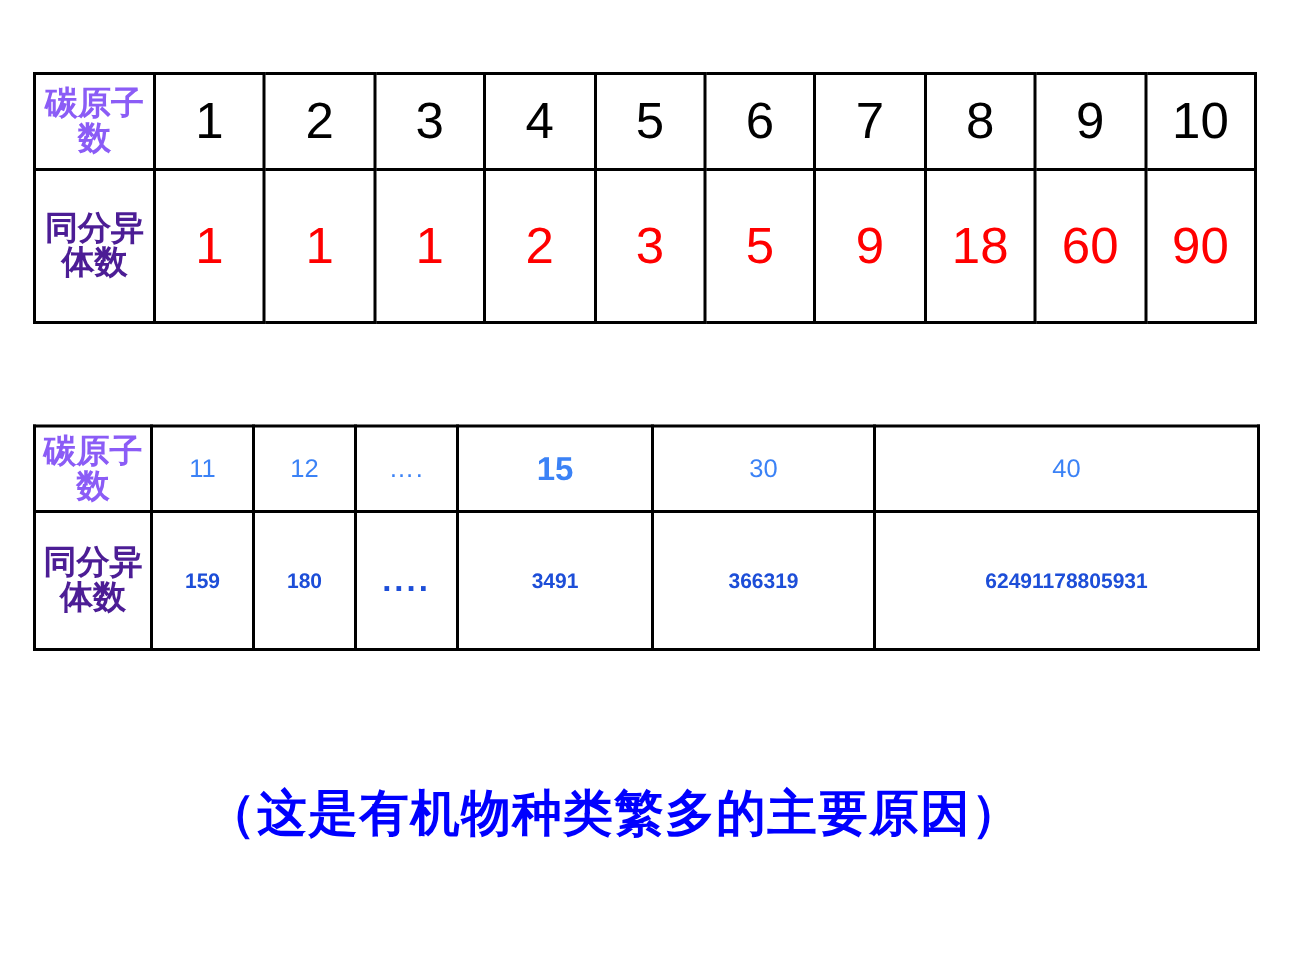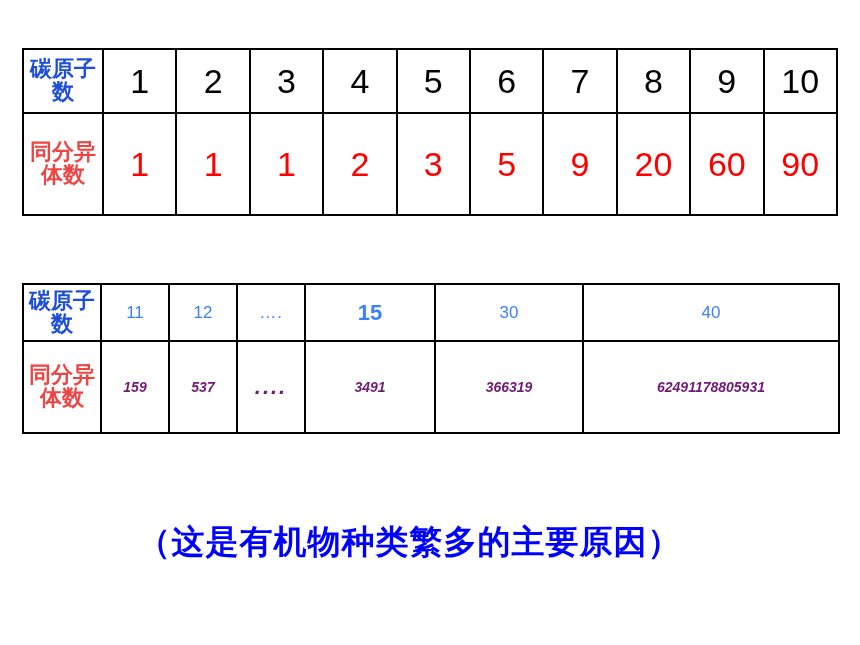--- a/index.html
+++ b/index.html
@@ -36,26 +36,26 @@
     text-align: center;
     vertical-align: middle;
     padding: 0;
   }
 
   
   .lbl {
     font-weight: bold;
     font-size: 22px;
     line-height: 1.04;
-    color: #1d4ed8;
+    color: #8b5cf6;
     width: 78px;
     padding: 2px 4px;
   }
   .lbl.red {
-    color: #ef4444;
+    color: #4c1d95;
   }
 
   
   .numtop {
     font-size: 34px;
     color: #000000;
     height: 62px;
   }
   .numtop.red {
     color: #ff0000;
@@ -79,23 +79,22 @@
     font-weight: bold;
     margin-top: 32px;
   }
   .num2.dots {
     font-size: 17px;
     letter-spacing: 1px;
   }
   .num2r {
     font-size: 14px;
     font-weight: bold;
-    color: #701a75;
+    color: #1d4ed8;
     height: 90px;
-    font-style: italic;
   }
   .num2r.dotsred {
     font-size: 22px;
     font-weight: bold;
     letter-spacing: 2px;
   }
 
   
   .caption {
     position: absolute;
@@ -133,21 +132,21 @@
         </tr>
         <tr>
           <td class="lbl red">同分异体数</td>
           <td class="numtop red">1</td>
           <td class="numtop red">1</td>
           <td class="numtop red">1</td>
           <td class="numtop red">2</td>
           <td class="numtop red">3</td>
           <td class="numtop red">5</td>
           <td class="numtop red">9</td>
-          <td class="numtop red">20</td>
+          <td class="numtop red">18</td>
           <td class="numtop red">60</td>
           <td class="numtop red">90</td>
         </tr>
       </tbody>
     </table>
   </div>
 
   <div class="table2-wrap">
     <table class="grid">
       <colgroup>
@@ -165,21 +164,21 @@
           <td class="num2">11</td>
           <td class="num2">12</td>
           <td class="num2 dots">….</td>
           <td class="num2 big">15</td>
           <td class="num2">30</td>
           <td class="num2">40</td>
         </tr>
         <tr>
           <td class="lbl red">同分异体数</td>
           <td class="num2r">159</td>
-          <td class="num2r">537</td>
+          <td class="num2r">180</td>
           <td class="num2r dotsred">....</td>
           <td class="num2r">3491</td>
           <td class="num2r">366319</td>
           <td class="num2r">62491178805931</td>
         </tr>
       </tbody>
     </table>
   </div>
 
   <div class="caption">（这是有机物种类繁多的主要原因）</div>

